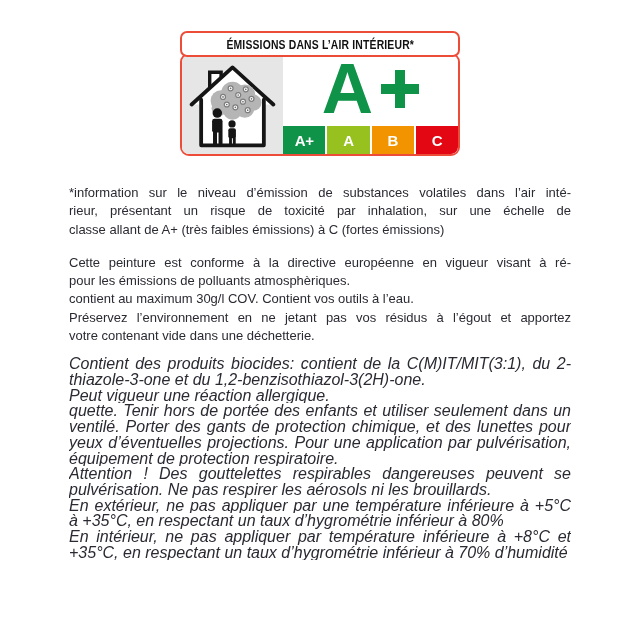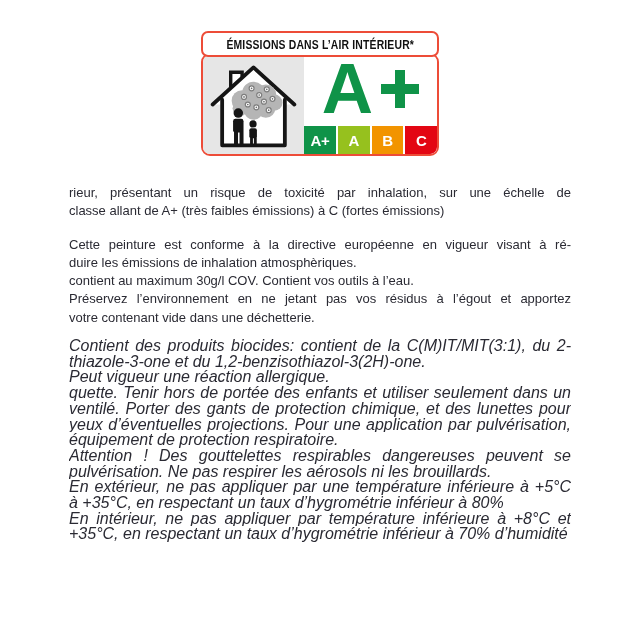--- a/index.html
+++ b/index.html
@@ -1,20 +1,20 @@
 <!DOCTYPE html>
 <html><head>
 <meta charset="utf-8">
 <style>
   html,body{margin:0;padding:0;background:#fff;}
   .page{position:relative;width:640px;height:640px;background:#ffffff;overflow:hidden;
         font-family:"Liberation Sans",sans-serif;}
 
   
-  .logo{position:absolute;top:31px;left:50%;transform:translateX(-50%);width:238px;}
+  .logo{position:absolute;top:31px;left:50%;transform:translateX(-50%);width:280px;}
   .logo-title{position:relative;z-index:2;box-sizing:border-box;height:26px;
       background:#fff;border:2px solid #ed4c38;border-radius:7px;
       display:flex;align-items:center;justify-content:center;}
   .logo-title span{font-weight:bold;font-size:13px;color:#101010;white-space:nowrap;
       letter-spacing:.2px;transform:scaleX(.8);}
   .logo-main{box-sizing:border-box;margin-top:-4px;height:103px;background:#fff;
       border:2px solid #ed4c38;border-radius:9px;display:flex;overflow:hidden;}
   .picto{width:101px;flex:none;background:#e6e6e6;display:flex;align-items:center;justify-content:center;}
   .picto svg{width:97px;height:95px;display:block;}
   .logo-right{flex:1;display:flex;flex-direction:column;background:#fff;}
@@ -117,27 +117,28 @@
           <div class="cell" style="background: rgb(242, 148, 0);">B</div>
           <div class="cell" style="background: rgb(227, 6, 19);">C</div>
         </div>
       </div>
     </div>
   </div>
 
   <div class="textcol">
 
     <div class="blk reg intro">
+      <div class="jl">*information sur le niveau d’émission de substances volatiles dans l’air inté-</div>
       <div class="jl">rieur, présentant un risque de toxicité par inhalation, sur une échelle de</div>
       <div class="ll">classe allant de A+ (très faibles émissions) à C (fortes émissions)</div>
     </div>
 
     <div class="blk reg regul">
       <div class="jl">Cette peinture est conforme à la directive européenne en vigueur visant à ré-</div>
-      <div class="ll">duire les émissions de inhalation atmosphèriques.</div>
+      <div class="ll">pour les émissions de polluants atmosphèriques.</div>
       <div class="ll">contient au maximum 30g/l COV. Contient vos outils à l’eau.</div>
       <div class="jl">Préservez l’environnement en ne jetant pas vos résidus à l’égout et apportez</div>
       <div class="ll">votre contenant vide dans une déchetterie.</div>
     </div>
 
     <div class="blk ital">
       <div class="jl">Contient des produits biocides: contient de la C(M)IT/MIT(3:1), du 2-méthyl-2h-iso-</div>
       <div class="ll">thiazole-3-one et du 1,2-benzisothiazol-3(2H)-one.</div>
       <div class="ll">Peut vigueur une réaction allergique.</div>
       <div class="jl">quette. Tenir hors de portée des enfants et utiliser seulement dans un endroit bien</div>

